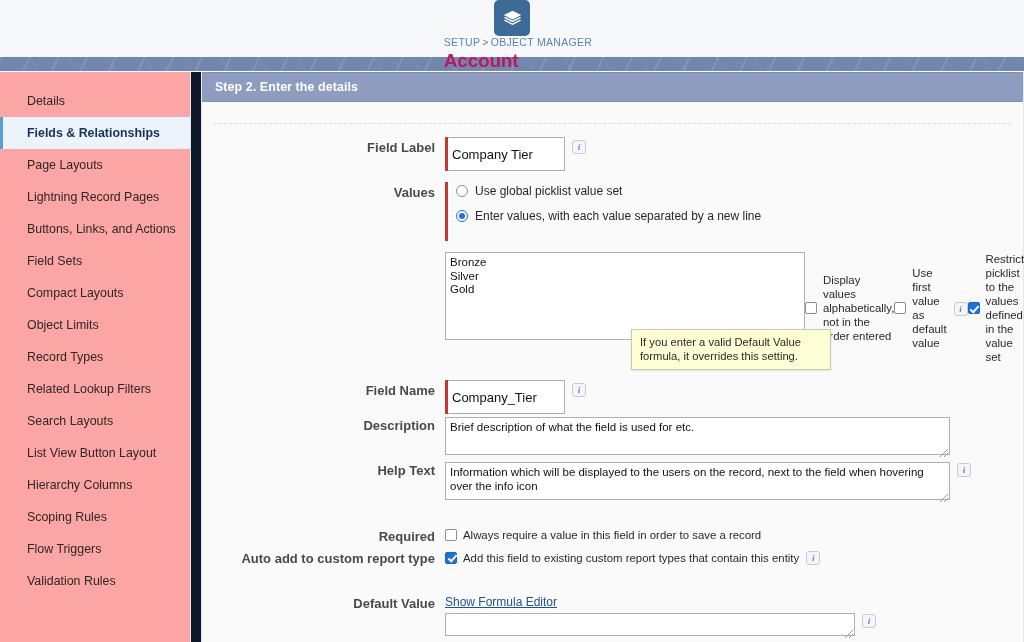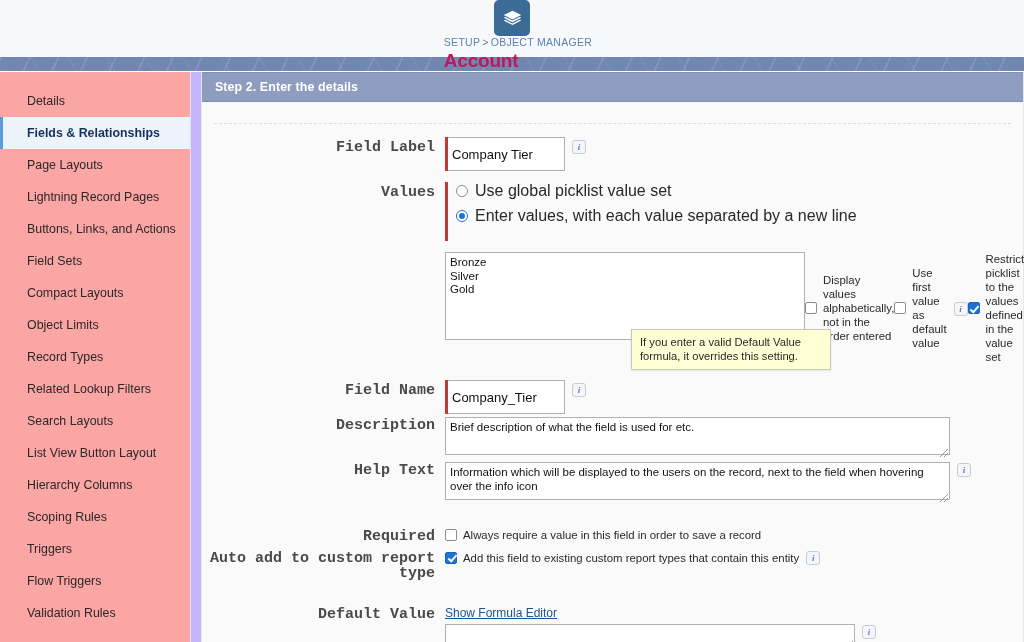--- a/index.html
+++ b/index.html
@@ -88,21 +88,21 @@
     background: #ecf3fb;
     border-left-color: #5a9bdc;
     font-weight: bold;
     color: #16325c;
   }
 
   
   .main {
     flex: 1 1 auto;
     position: relative;
-    background: #c4b5fd;
+    background: #0f172a;
     padding-left: 10px;
     overflow: hidden;
   }
   .card {
     background: #fafafa;
     border: 1px solid #e8e8e8;
     border-top: none;
     height: 100%;
     margin-left: 0;
   }
@@ -134,26 +134,25 @@
     display: flex;
     align-items: flex-start;
     margin-bottom: 11px;
   }
   .row.tight { margin-bottom: 3px; }
   .label {
     width: 243px;
     flex: 0 0 243px;
     text-align: right;
     padding-right: 10px;
-    font-size: 15px;
+    font-size: 13px;
     font-weight: bold;
     color: #4a4a4a;
     line-height: 15px;
     padding-top: 3px;
-    font-family: Liberation Mono, monospace;
   }
   .label.nomargin { padding-top: 1px; }
   .ctrl { flex: 1 1 auto; display: flex; align-items: flex-start; min-width: 0; }
 
   .req-bar {
     width: 3px;
     background: #c23934;
     flex: 0 0 3px;
     align-self: stretch;
     min-height: 18px;
@@ -192,21 +191,21 @@
     cursor: pointer;
   }
   .info-icon.mt0 { margin-top: 1px; }
 
   
   .radio-line {
     display: flex;
     align-items: center;
     height: 18px;
     margin-bottom: 7px;
-    font-size: 16px;
+    font-size: 12px;
     color: #2b2826;
   }
   .radio-line:last-child { margin-bottom: 16px; }
   .radio {
     width: 12px; height: 12px;
     border-radius: 50%;
     border: 1px solid #8d8d8d;
     background: #fff;
     margin: 0 7px 0 8px;
     flex: 0 0 12px;
@@ -352,21 +351,20 @@
     <div class="side-item">Buttons, Links, and Actions</div>
     <div class="side-item">Field Sets</div>
     <div class="side-item">Compact Layouts</div>
     <div class="side-item">Object Limits</div>
     <div class="side-item">Record Types</div>
     <div class="side-item">Related Lookup Filters</div>
     <div class="side-item">Search Layouts</div>
     <div class="side-item">List View Button Layout</div>
     <div class="side-item">Hierarchy Columns</div>
     <div class="side-item">Scoping Rules</div>
-    <div class="side-item">Triggers</div>
     <div class="side-item">Flow Triggers</div>
     <div class="side-item">Validation Rules</div>
   </nav>
 
   <main class="main">
     <div class="card">
 
       <div class="step-header">Step 2. Enter the details</div>
 
       <div class="card-body">

